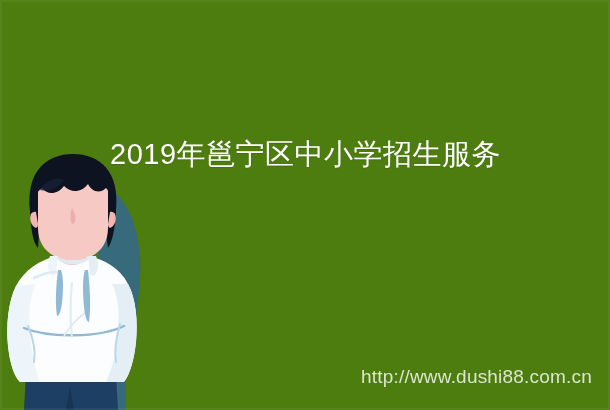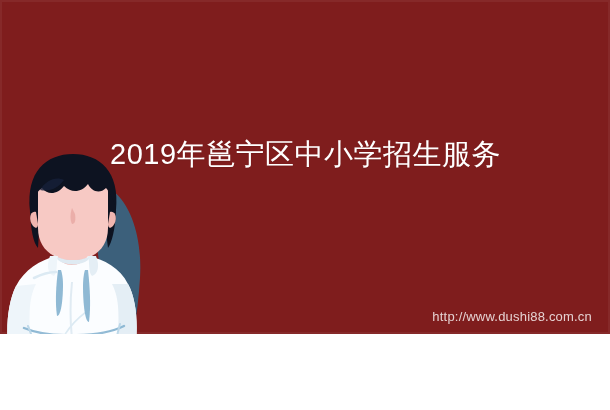--- a/index.html
+++ b/index.html
@@ -3,23 +3,23 @@
 <meta charset="utf-8">
 <style>
   html, body {
     margin: 0;
     padding: 0;
     background: #ffffff;
   }
   #banner {
     position: relative;
     width: 610px;
-    height: 334px;
+    height: 410px;
     overflow: hidden;
-    background: #7f1d1d;
+    background: #4d7c0f;
     font-family: "Liberation Sans", "DejaVu Sans", sans-serif;
   }
   
   #edge-highlight {
     position: absolute;
     inset: 0;
     box-shadow: inset 0 0 0 2px rgba(255,255,255,0.055);
     pointer-events: none;
     z-index: 30;
   }
@@ -38,23 +38,23 @@
     line-height: 42px;
     letter-spacing: 0.5px;
     white-space: nowrap;
     text-shadow: 0 1px 1px rgba(0,0,0,0.10);
   }
 
   
   #watermark {
     position: absolute;
     right: 18px;
-    bottom: 10px;
+    bottom: 22px;
     color: rgba(255,255,255,0.80);
-    font-size: 13px;
+    font-size: 19px;
     letter-spacing: 0.2px;
     z-index: 20;
   }
 
   
   #illustration {
     position: absolute;
     left: 0;
     top: 150px;
     width: 170px;

